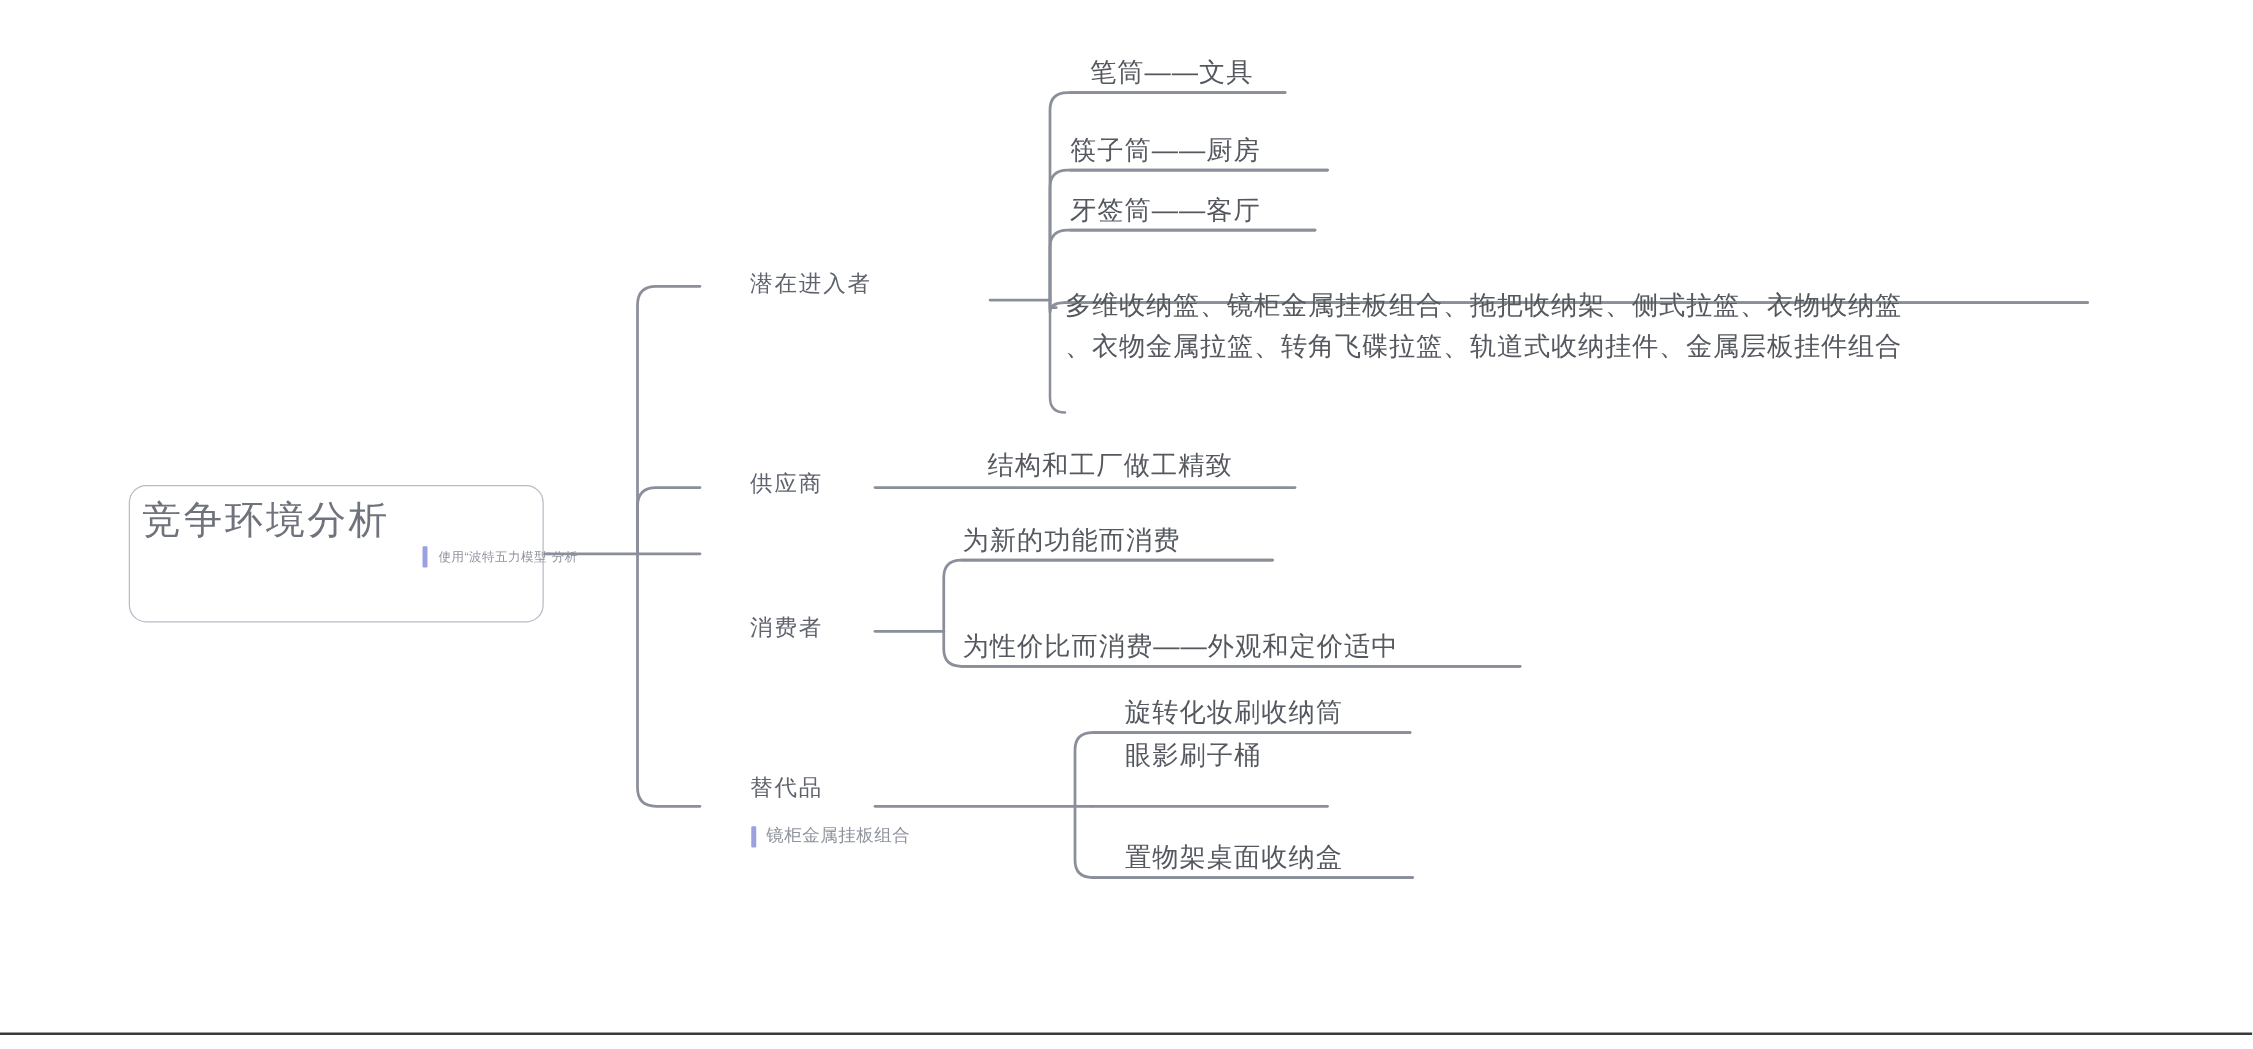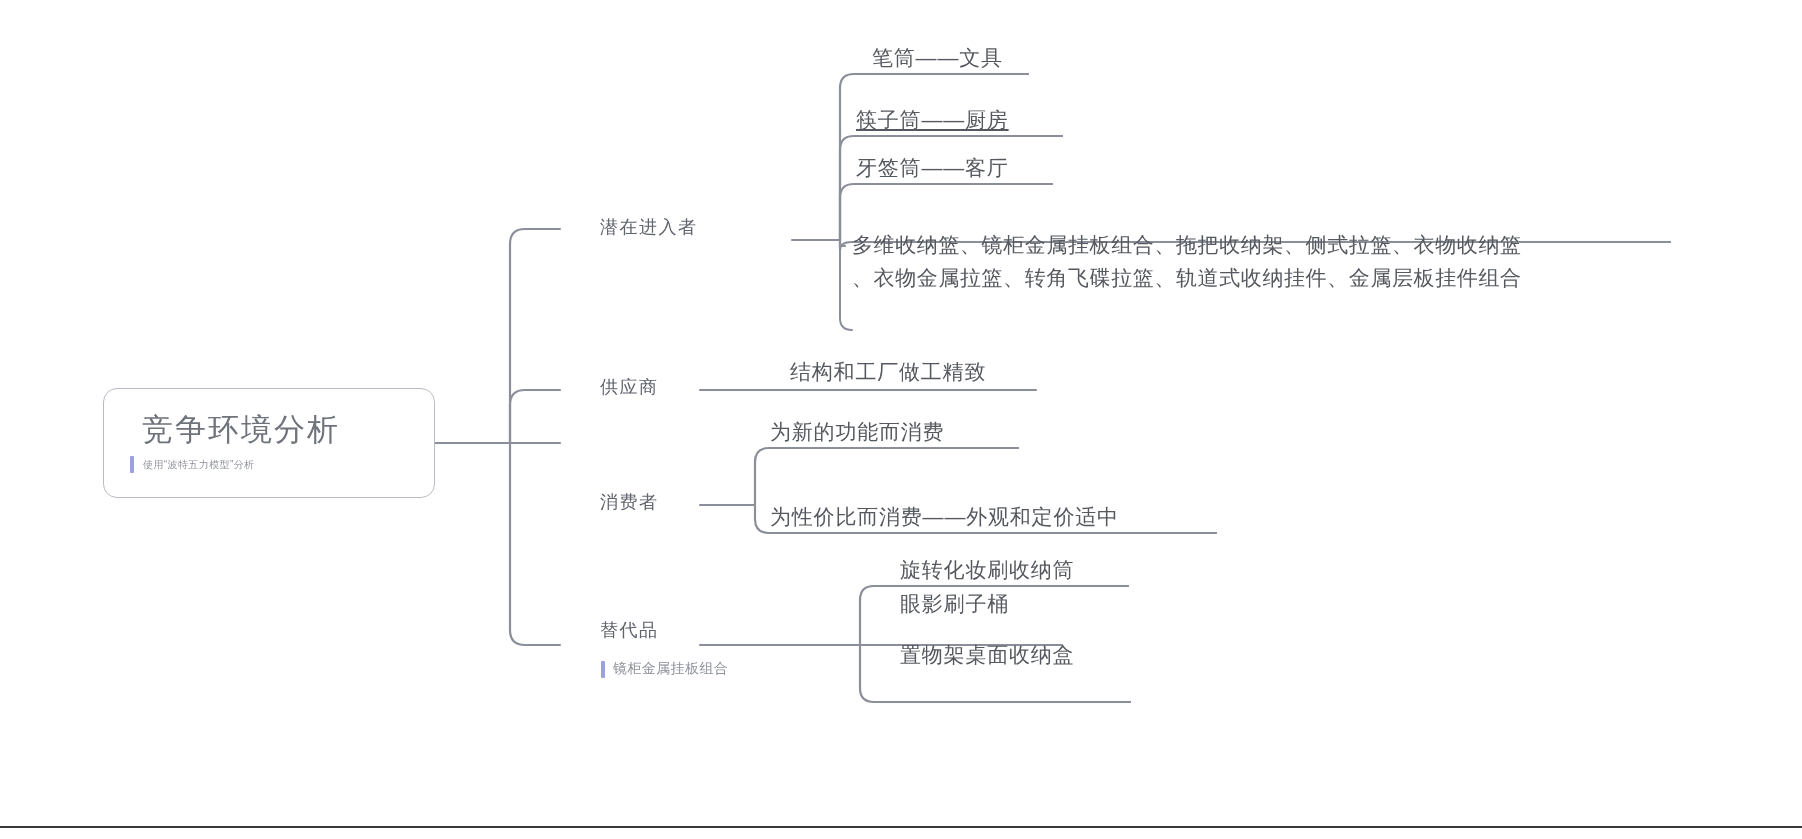--- a/index.html
+++ b/index.html
@@ -27,21 +27,21 @@
   .root-node {
     position: absolute;
     left: 103px;
     top: 388px;
     width: 332px;
     height: 110px;
     border: 1.6px solid #b9bcc6;
     border-radius: 14px;
     background: #ffffff;
     display: flex;
-    flex-direction: column;
+    flex-direction: row;
     justify-content: center;
     padding: 8px 0 10px 0;
   }
   .root-title {
     font-size: 31px;
     color: #6f737c;
     letter-spacing: 2px;
     padding-left: 38px;
     line-height: 1.25;
     white-space: nowrap;
@@ -163,36 +163,36 @@
     <div class="root-title">竞争环境分析</div>
     <div class="sub-line">
       <span class="sub-bar"></span>
       <span class="sub-text">使用“波特五力模型”分析</span>
     </div>
   </div>
 
   <div class="branch-label" style="left:600px; top:215px;">潜在进入者</div>
 
   <div class="leaf" style="left:856px; top:44px;margin-left:16px;">笔筒——文具</div>
-  <div class="leaf" style="left:856px; top:106px;text-decoration:underline;">筷子筒——厨房</div>
+  <div class="leaf" style="left:856px; top:106px;">筷子筒——厨房</div>
   <div class="leaf" style="left:856px; top:154px;">牙签筒——客厅</div>
   <div class="leaf-block" style="left:852px; top:228px; width:830px;">多维收纳篮、镜柜金属挂板组合、拖把收纳架、侧式拉篮、衣物收纳篮
 、衣物金属拉篮、转角飞碟拉篮、轨道式收纳挂件、金属层板挂件组合</div>
 
   <div class="branch-label" style="left:600px; top:375px;">供应商</div>
   <div class="leaf" style="left:790px; top:358px;">结构和工厂做工精致</div>
 
   <div class="branch-label" style="left:600px; top:490px;">消费者</div>
   <div class="leaf" style="left:770px; top:418px;">为新的功能而消费</div>
   <div class="leaf" style="left:770px; top:503px;">为性价比而消费——外观和定价适中</div>
 
   <div class="branch-label" style="left:600px; top:618px;">替代品</div>
   <div class="branch-sub" style="left:601px; top:660px;">
     <span class="sub-bar"></span>
     <span class="sub-text">镜柜金属挂板组合</span>
   </div>
 
   <div class="leaf" style="left:900px; top:556px;">旋转化妆刷收纳筒</div>
   <div class="leaf" style="left:900px; top:590px;">眼影刷子桶</div>
-  <div class="leaf" style="left:900px; top:641px;">置物架桌面收纳盒</div>
+  <div class="leaf" style="left:900px; top:672px;">置物架桌面收纳盒</div>
 
   <div class="page-rule"></div>
 </div>
 
 </body></html>

